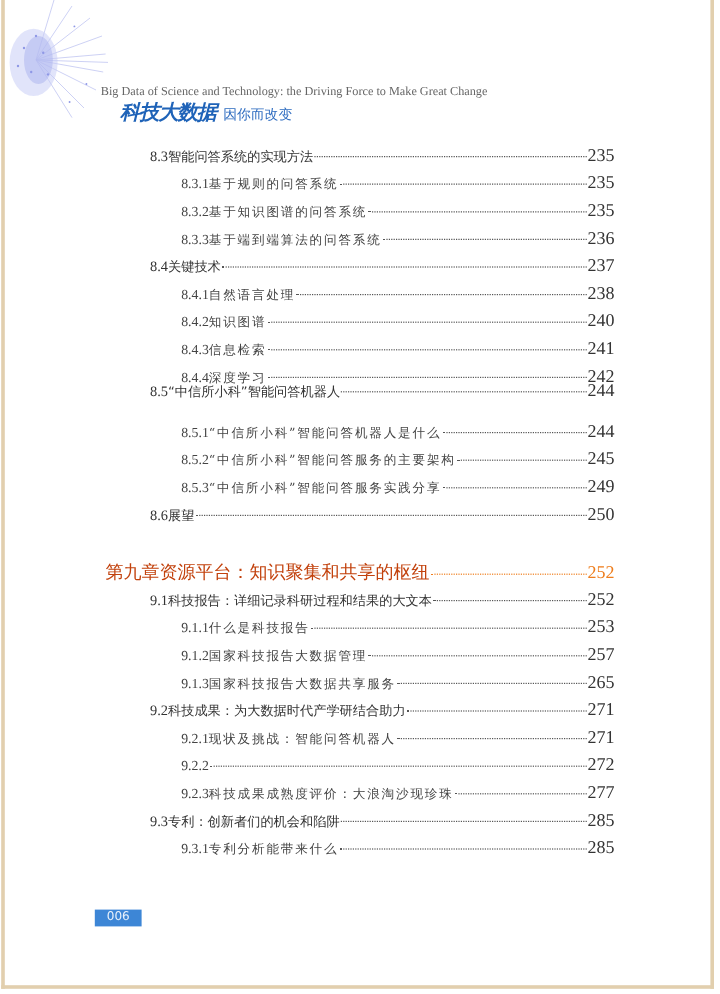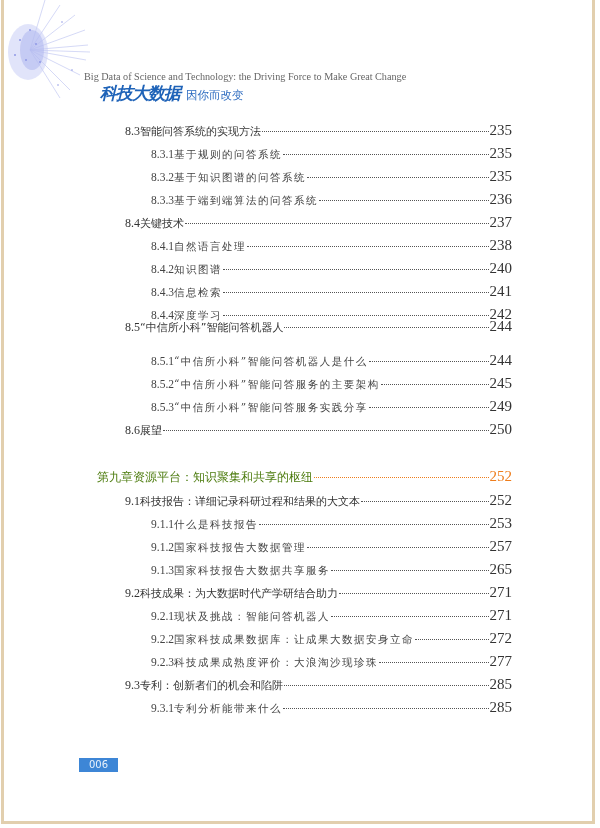--- a/index.html
+++ b/index.html
@@ -47,21 +47,21 @@
   }
   .toc-row .page { font-family: "Liberation Serif", serif; font-size: 15px; }
   .lvl2 { left: 106px; right: 88px; }
   .lvl2 .num { width: 34px; font-size: 12px; }
   .lvl2 .title { font-family: "DejaVu Sans", sans-serif; font-size: 11px; color: #333; }
   .lvl3 { left: 132px; right: 88px; }
   .lvl3 .num { width: 42px; font-size: 11.5px; color: #444; }
   .lvl3 .title { font-family: "DejaVu Serif", serif; font-size: 10.5px; letter-spacing: 1.5px; color: #444; }
   .chapter { left: 79px; right: 88px; color: #ee7d1c; }
   .chapter .num, .chapter .title {
-    font-family: "DejaVu Sans", sans-serif; font-size: 12px; color: #4d7c0f;
+    font-family: "DejaVu Sans", sans-serif; font-size: 15px; color: #c2410c;
   }
   .chapter .num { width: 54px; }
   .chapter .leader { border-bottom-color: #ee7d1c; }
   .chapter .page { color: #ee7d1c; }
   .page-badge {
     position: absolute; left: 79px; top: 758px; width: 39px; height: 14px;
     background: #3d86d6; color: #e8f1fb; font-family: "DejaVu Sans", sans-serif;
     font-size: 10px; text-align: center; line-height: 14px;
   }
 </style>
@@ -228,21 +228,20 @@
     <span class="page">271</span>
   </div>
   <div class="toc-row lvl3" style="top:607px">
     <span class="num">9.2.1</span>
     <span class="title">现状及挑战：智能问答机器人</span>
     <span class="leader"></span>
     <span class="page">271</span>
   </div>
   <div class="toc-row lvl3" style="top:630px">
     <span class="num">9.2.2</span>
-    <span class="title">国家科技成果数据库：让成果大数据安身立命</span>
     <span class="leader"></span>
     <span class="page">272</span>
   </div>
   <div class="toc-row lvl3" style="top:653px">
     <span class="num">9.2.3</span>
     <span class="title">科技成果成熟度评价：大浪淘沙现珍珠</span>
     <span class="leader"></span>
     <span class="page">277</span>
   </div>
   <div class="toc-row lvl2" style="top:676px">

